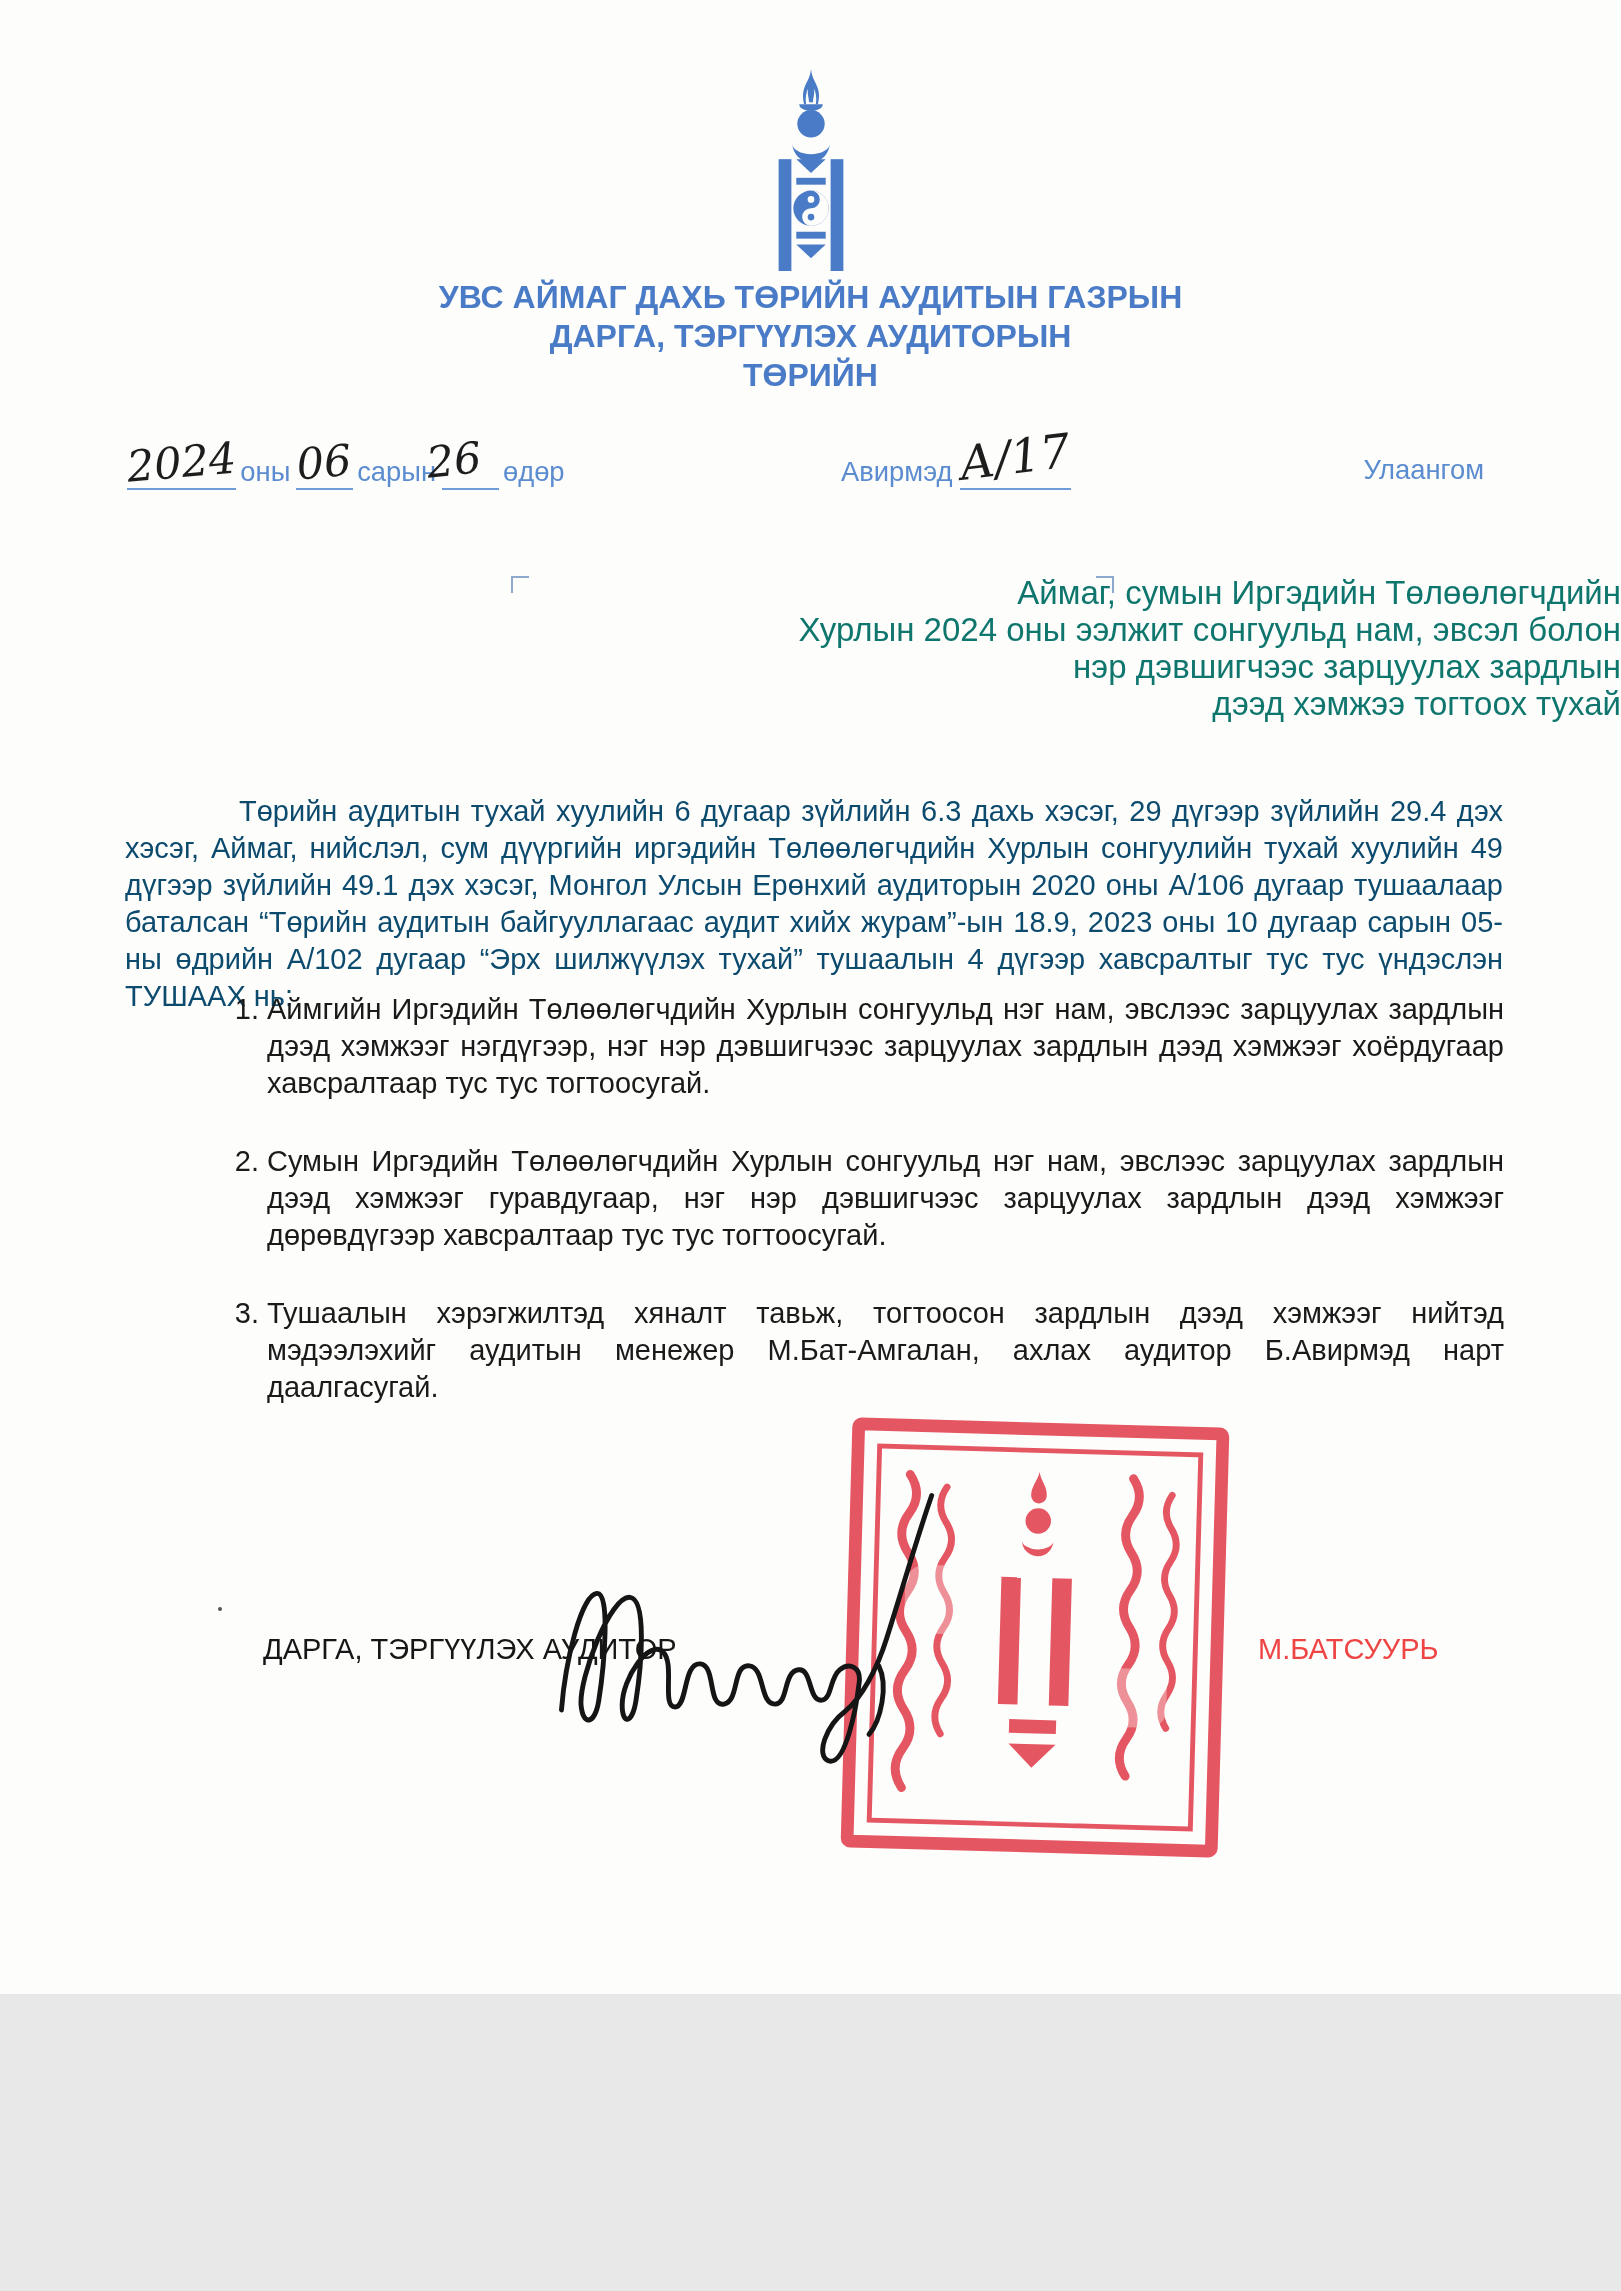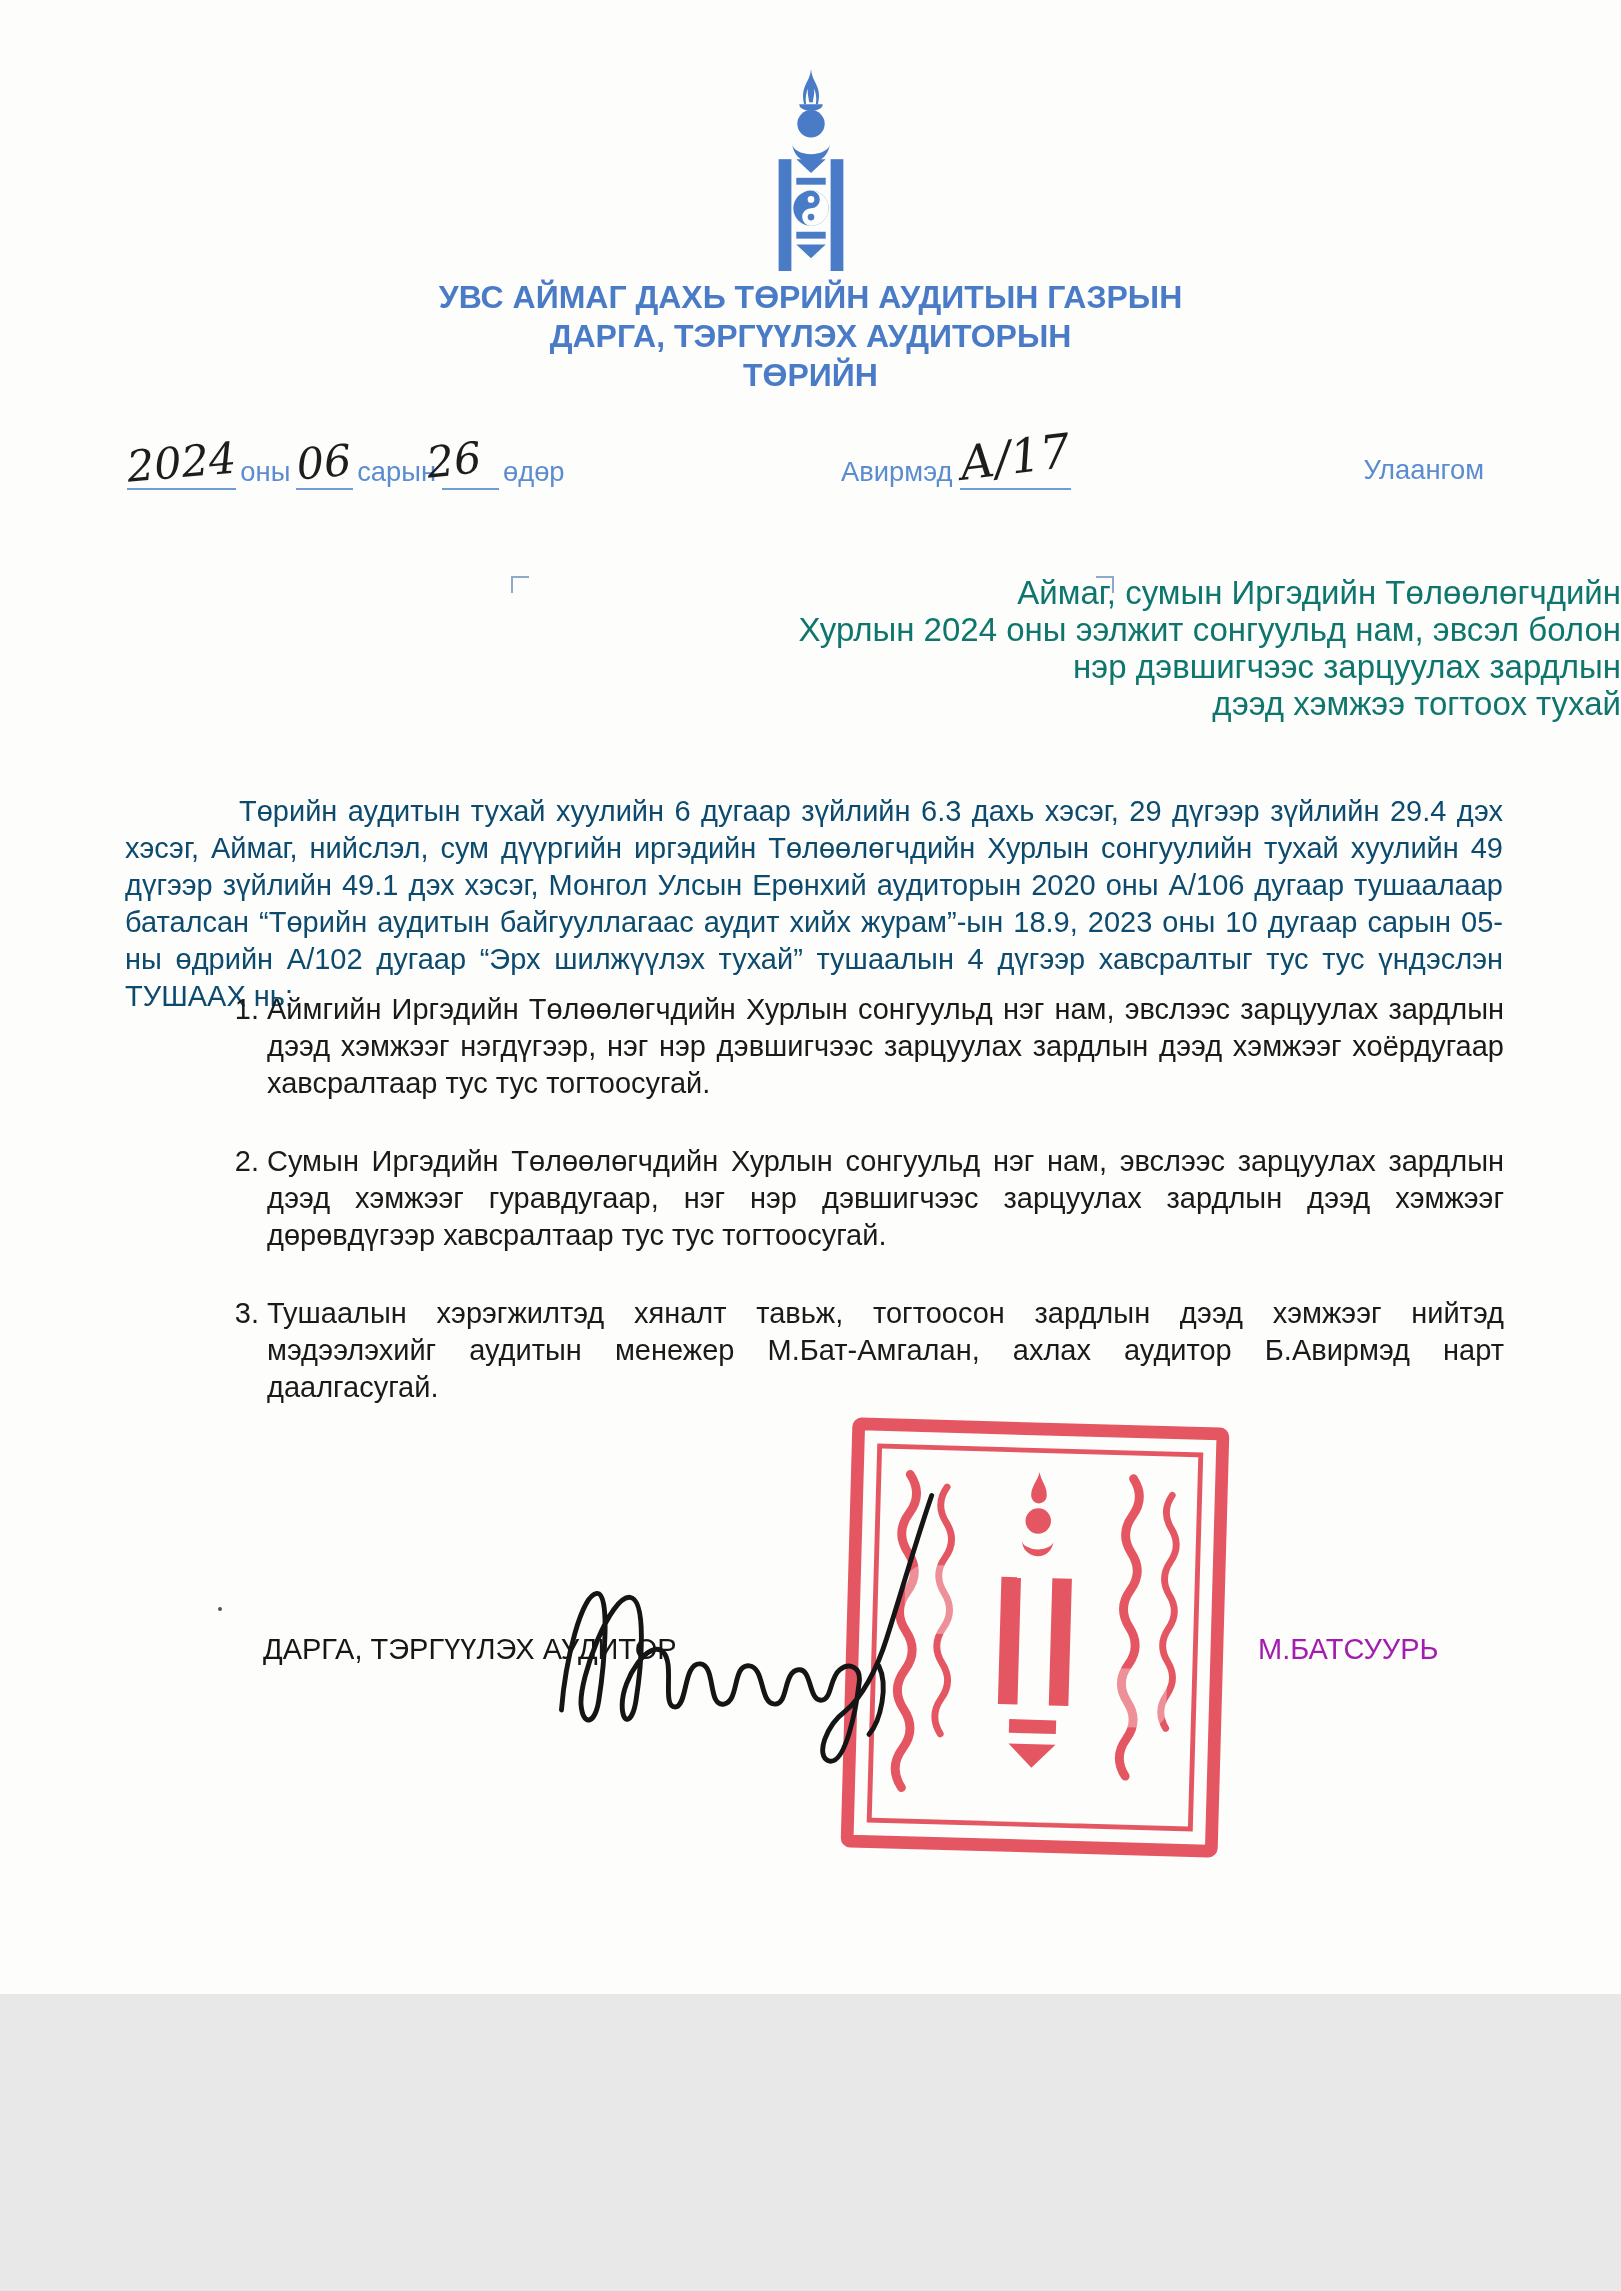--- a/index.html
+++ b/index.html
@@ -50,21 +50,21 @@
 
   
   .preamble{position:absolute;top:764px;left:125px;width:1378px;
     font-size:29px;line-height:37px;text-align:justify;text-indent:114px;color:#0c4a6e;}
   ol.order-list{position:absolute;top:991px;left:218px;width:1286px;box-sizing:border-box;
     margin:0;padding-left:49px;font-size:29px;line-height:37px;color:#1a1a1a;}
   ol.order-list li{margin-bottom:41px;text-align:justify;padding-left:0px;}
 
   
   .sig-label{position:absolute;top:1633px;left:263px;font-size:29px;color:#161616;}
-  .sig-name{position:absolute;top:1633px;left:1258px;font-size:29px;color:#a21caf;}
+  .sig-name{position:absolute;top:1633px;left:1258px;font-size:29px;color:#ef4444;}
   .stamp{position:absolute;left:845px;top:1421px;width:380px;height:433px;transform:rotate(1.6deg);opacity:.88;}
   .stamp svg{width:100%;height:100%;}
   .signature{position:absolute;left:534px;top:1470px;width:431px;height:333px;z-index:5;}
   .signature svg{width:100%;height:100%;}
   .stray-dot{position:absolute;left:218px;top:1607px;width:3.9px;height:3.9px;border-radius:50%;background:#555;}
 
   
   .serial{position:absolute;left:1152px;top:2060px;
     font-family:"DejaVu Sans Mono",monospace;font-size:39px;letter-spacing:6.9px;
     color:#4f93d9;opacity:.55;filter:blur(0.7px);transform:rotate(-1.5deg);}

